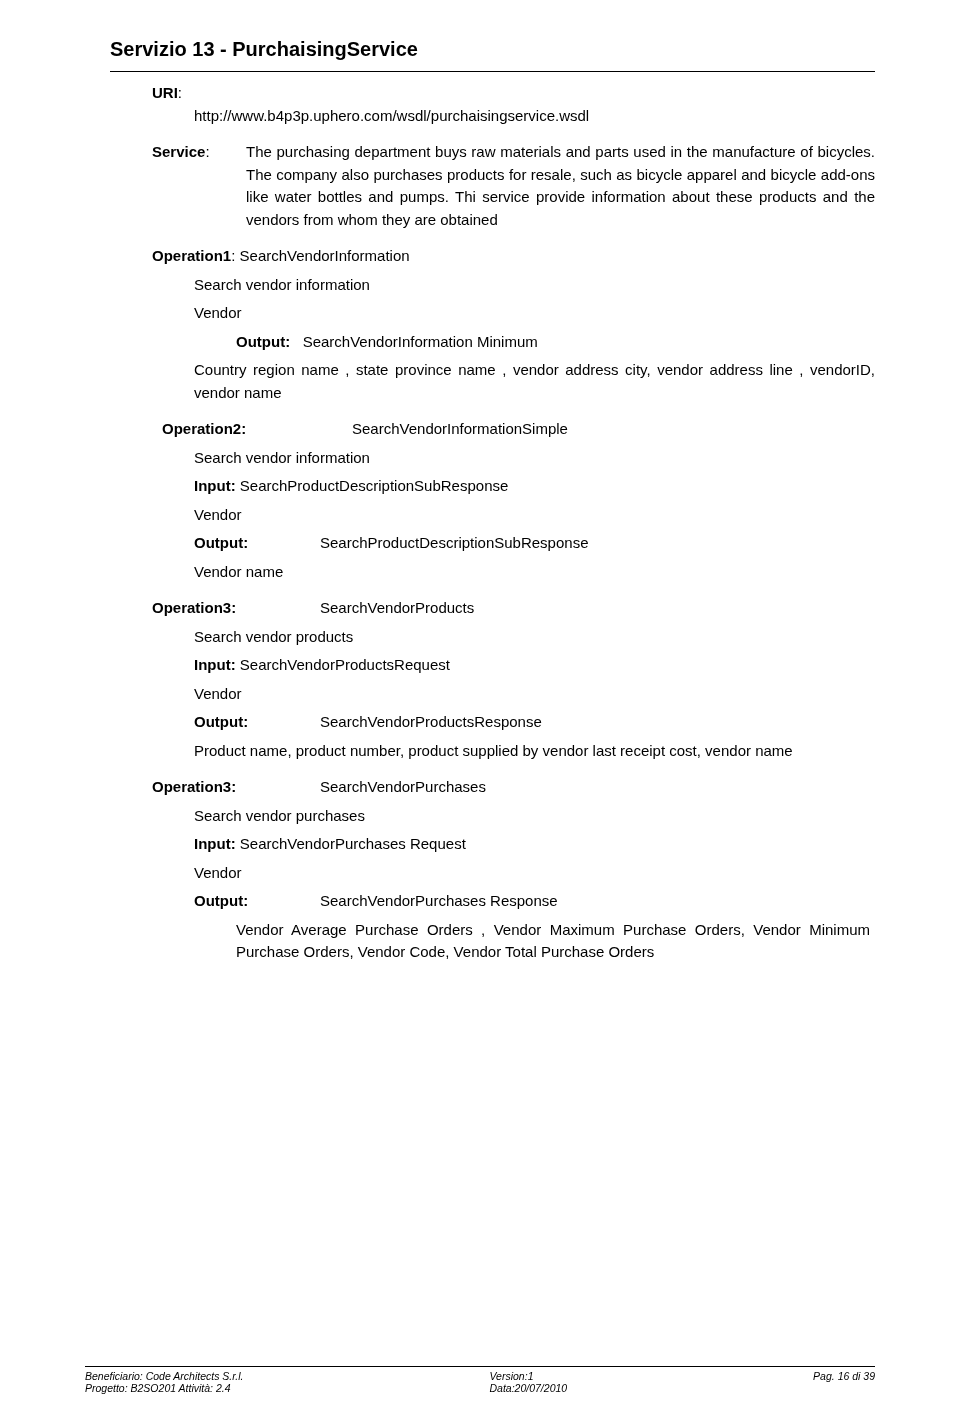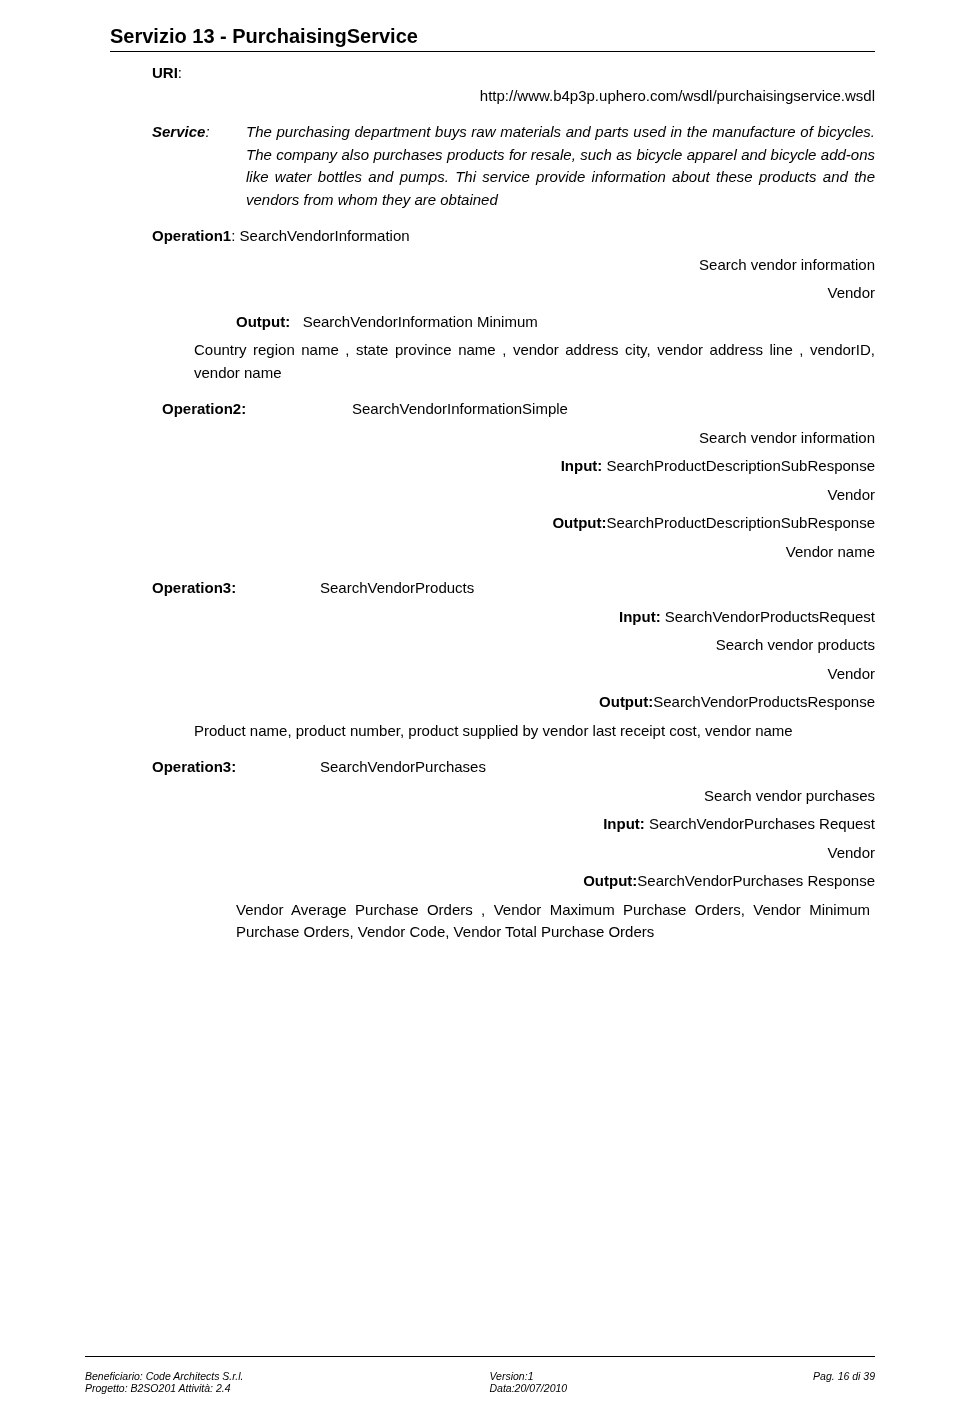--- a/index.html
+++ b/index.html
@@ -1,30 +1,30 @@
 <!DOCTYPE html>
 <html><head>
 <meta charset="utf-8">
 <style>
   * { margin: 0; padding: 0; box-sizing: border-box; }
   html, body { width: 960px; height: 1424px; background: #fff; font-family: Verdana, Arial, sans-serif; color: #000; }
   .page { width: 960px; height: 1424px; position: relative; padding: 25px 85px 0 110px; }
-  .title { font-size: 20px; font-weight: bold; border-bottom: 1.5px solid #000; padding-bottom: 3px; margin-bottom: 10px; }
+  .title { font-size: 20px; font-weight: bold; border-bottom: 1.5px solid #000; padding-bottom: 10px; margin-bottom: 10px; margin-top: 13px; }
   .content { font-size: 15px; line-height: 1.5; }
   .indent1 { margin-left: 42px; }
-  .indent2 { margin-left: 84px; text-align: right; }
+  .indent2 { margin-left: 84px; }
   .indent3 { margin-left: 126px; }
   .bold { font-weight: bold; }
   .just { text-align: justify; }
   .sp { margin-top: 14px; }
   .sp-sm { margin-top: 6px; }
-  .flex-row { display: flex; font-style: italic; }
+  .flex-row { display: flex; }
   .lbl { flex: 0 0 auto; margin-right: 10px; }
   .val { flex: 1; }
-  .footer { position: absolute; bottom: 30px; left: 85px; right: 85px; border-top: 1px solid #000; padding-top: 13px; font-size: 10.5px; font-style: italic; display: flex; justify-content: space-between; }
+  .footer { position: absolute; bottom: 30px; left: 85px; right: 85px; border-top: 1px solid #000; padding-top: 3px; font-size: 10.5px; font-style: italic; display: flex; justify-content: space-between; }
   .footer > div { white-space: pre-line; }
 </style>
 </head>
 <body>
 
 <div class="page">
   <div class="title">Servizio 13 - PurchaisingService</div>
   <div class="content">
 
     <div class="indent1 sp-sm">
@@ -56,24 +56,24 @@
     </div>
     <div class="indent2 sp-sm">Vendor</div>
     <div class="indent2 sp-sm">
       <span class="bold" style="display:inline-block;width:126px;">Output:</span><span>SearchProductDescriptionSubResponse</span>
     </div>
     <div class="indent2 sp-sm">Vendor name</div>
 
     <div class="indent1 sp">
       <span class="bold" style="display:inline-block;width:168px;"><span>Operation3</span>:</span><span>SearchVendorProducts</span>
     </div>
+    <div class="indent2 sp-sm">Search vendor products</div>
     <div class="indent2 sp-sm">
       <span class="bold">Input:</span> <span>SearchVendorProductsRequest</span>
     </div>
-    <div class="indent2 sp-sm">Search vendor products</div>
     <div class="indent2 sp-sm">Vendor</div>
     <div class="indent2 sp-sm">
       <span class="bold" style="display:inline-block;width:126px;">Output:</span><span>SearchVendorProductsResponse</span>
     </div>
     <div class="sp-sm just" style="margin-left:0;">
       <span style="display:inline-block;width:84px;"></span><span>Product name, product number, product supplied by vendor last receipt cost, vendor name</span>
     </div>
 
     <div class="indent1 sp">
       <span class="bold" style="display:inline-block;width:168px;"><span>Operation3</span>:</span><span>SearchVendorPurchases</span>

